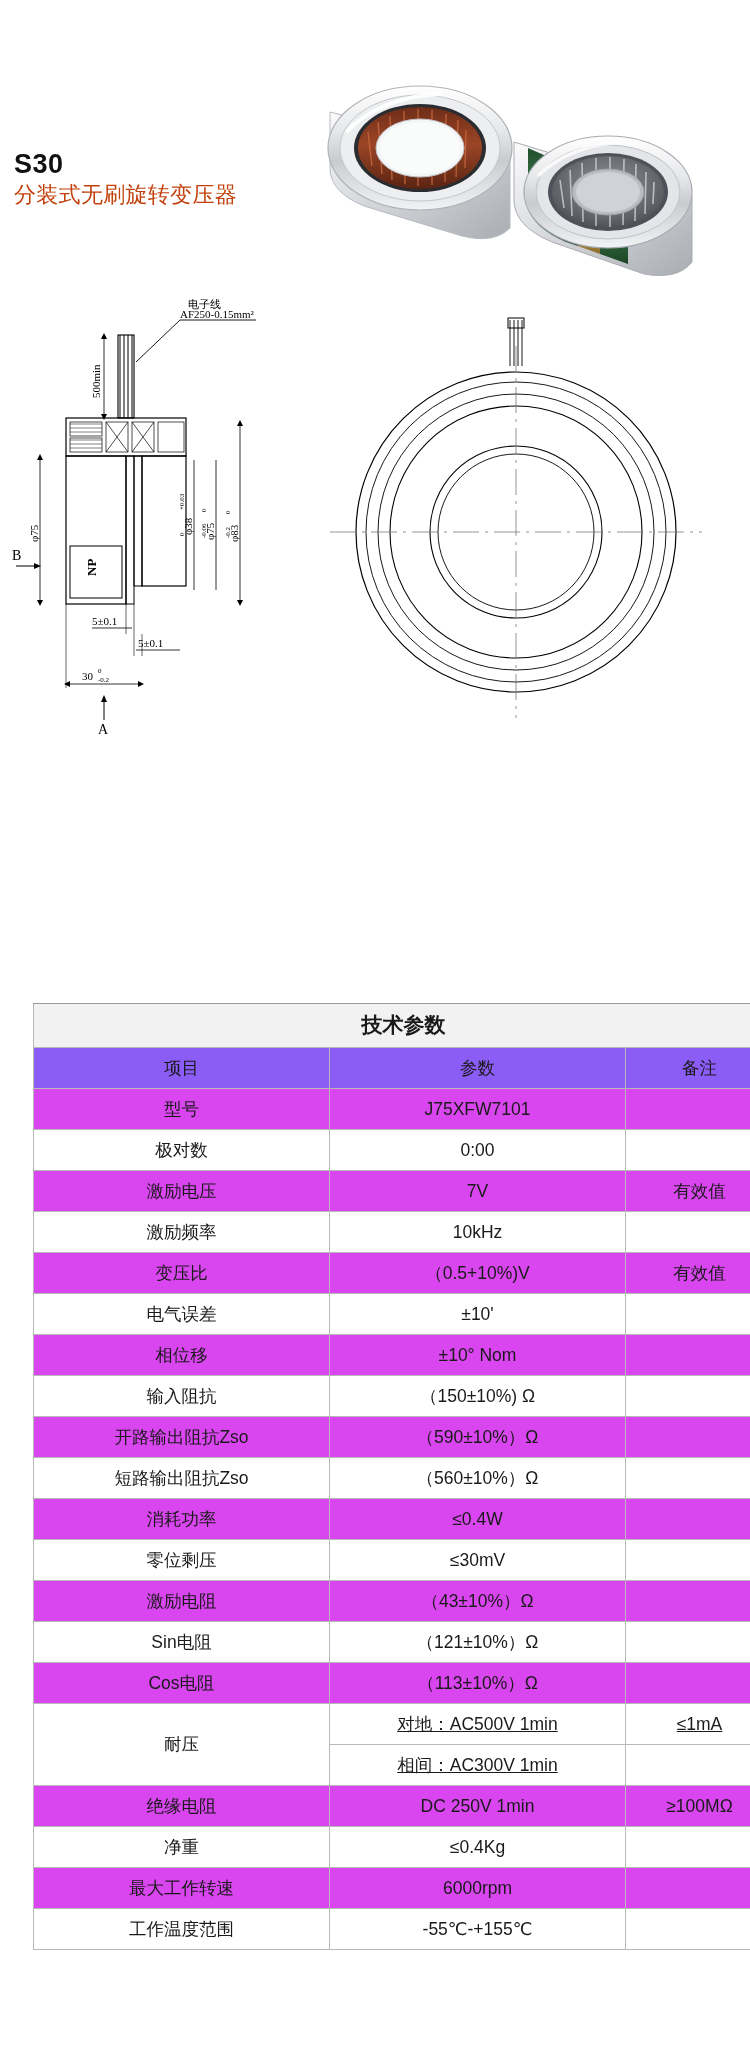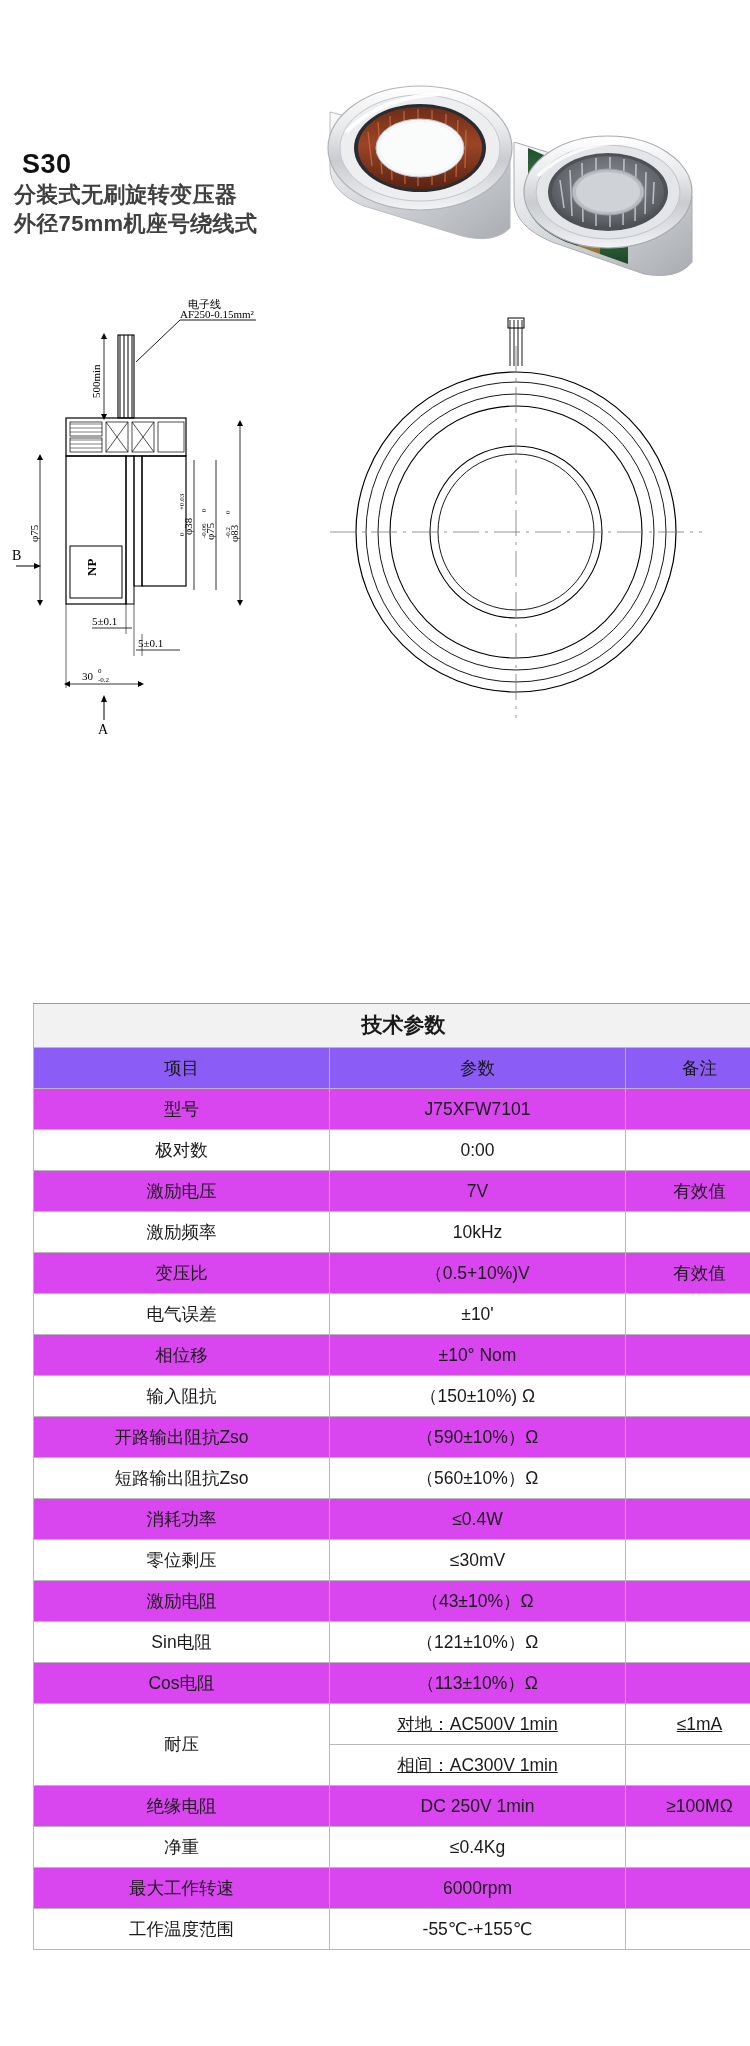--- a/index.html
+++ b/index.html
@@ -22,28 +22,27 @@
     position: absolute;
     left: 14px;
     top: 148px;
   }
   .title-model {
     font-size: 27px;
     font-weight: bold;
     letter-spacing: 0.5px;
     line-height: 32px;
     color: #111;
-    margin-left: 8px;
   }
   .title-line {
     font-size: 22px;
-    font-weight: bold;
+    font-weight: normal;
     line-height: 29px;
     letter-spacing: 0.3px;
-    color: #404040;
+    color: #c2410c;
     white-space: nowrap;
   }
 
   
   .photo {
     position: absolute;
     right: 8px;
     top: 40px;
     width: 430px;
     height: 250px;
@@ -98,21 +97,20 @@
   .sub-cell { height: 41px; text-decoration: underline; }
 </style>
 </head>
 <body>
 
 <div class="header">
 
   <div class="title-block">
     <div class="title-model">S30</div>
     <div class="title-line">分装式无刷旋转变压器</div>
-    <div class="title-line">外径75mm机座号绕线式</div>
   </div>
 
   <div class="photo">
     <svg width="430" height="250" viewBox="0 0 430 250" xmlns="http://www.w3.org/2000/svg">
       <defs>
         <linearGradient id="metalA" x1="0" y1="0" x2="0" y2="1">
           <stop offset="0%" stop-color="#ffffff"></stop>
           <stop offset="35%" stop-color="#e8e9eb"></stop>
           <stop offset="60%" stop-color="#c9cbcf"></stop>
           <stop offset="100%" stop-color="#f2f3f5"></stop>

